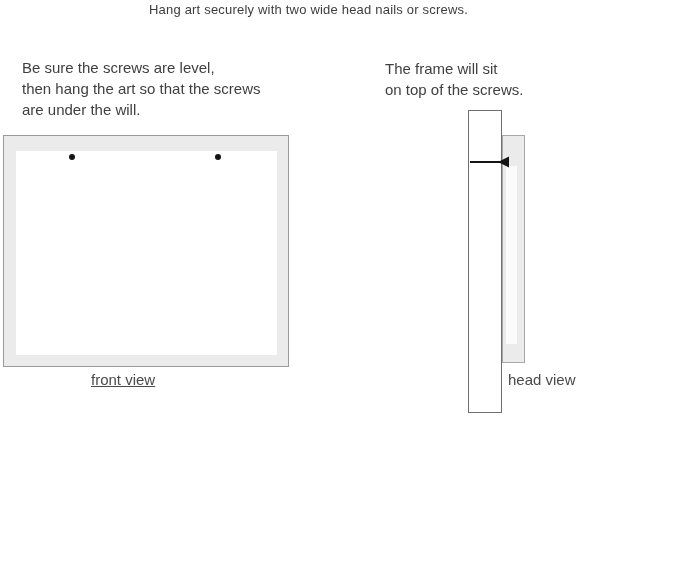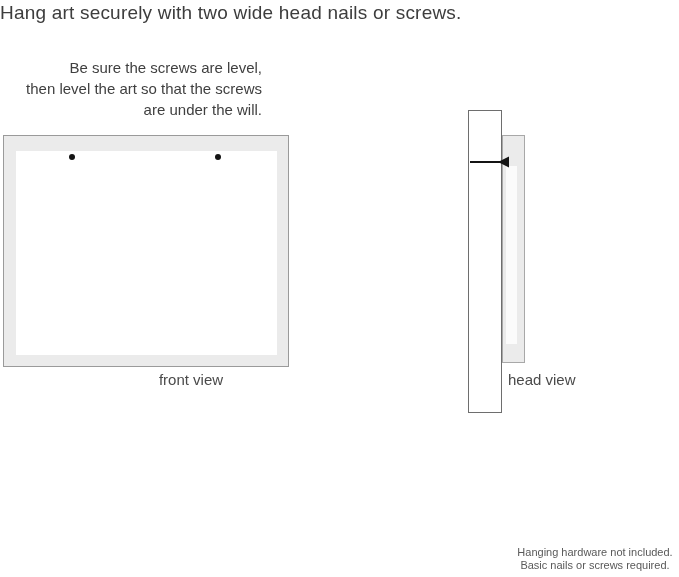--- a/index.html
+++ b/index.html
@@ -6,25 +6,25 @@
   .canvas{
     position:relative;
     width:679px;height:577px;
     background:#ffffff;
     font-family:"Liberation Sans","DejaVu Sans",sans-serif;
     color:#3d3d3d;
     overflow:hidden;
   }
   .title{
     position:absolute;top:2px;left:0;width:617px;
-    margin:0;
-    font-size:19px;font-weight:300;letter-spacing:.2px;color:#3d3d3d;
+    margin:0;text-align:center;
+    font-size:13px;font-weight:300;letter-spacing:.2px;color:#3d3d3d;
   }
   .instr{
-    position:absolute;text-align:right;
+    position:absolute;text-align:left;
     font-size:15px;font-weight:300;line-height:21px;color:#3f3f3f;
   }
   .instr.left{top:57px;left:22px;width:240px;}
   .instr.right{top:58px;left:385px;width:200px;}
 
   
   .front-outer{
     position:absolute;left:3px;top:135px;width:286px;height:232px;
     background:#ebebeb;border:1px solid #9a9a9a;box-sizing:border-box;
   }
@@ -34,21 +34,21 @@
   }
   .dot{
     position:absolute;width:6px;height:6px;border-radius:50%;
     background:#141414;
   }
   .dot1{left:65px;top:18px;}
   .dot2{left:211px;top:18px;}
   .view-label{
     position:absolute;font-size:15px;font-weight:300;color:#4a4a4a;
   }
-  .front-label{top:371px;left:91px;width:200px;text-align:center;}
+  .front-label{top:371px;left:91px;width:200px;text-align:left;text-decoration:underline;}
   .side-label{top:371px;left:508px;}
 
   
   .side-frame{
     position:absolute;left:502px;top:135px;width:23px;height:228px;
     background:#ebebeb;border:1px solid #a8a8a8;box-sizing:border-box;
   }
   .side-frame-inner{
     position:absolute;left:3px;top:30px;width:11px;height:178px;
     background:#fbfbfb;
@@ -69,40 +69,40 @@
 </style>
 </head>
 <body>
 
 <div class="canvas">
 
   <h1 class="title">Hang art securely with two wide head nails or screws.</h1>
 
   <div class="instr left">
     <div>Be sure the screws are level,</div>
-    <div>then level the art so that the screws</div>
+    <div>then hang the art so that the screws</div>
     <div>are under the will.</div>
   </div>
 
+  <div class="instr right">
+    <div>The frame will sit</div>
+    <div>on top of the screws.</div>
+  </div>
 
   <div class="front-outer">
     <div class="front-inner"></div>
     <span class="dot dot1"></span>
     <span class="dot dot2"></span>
   </div>
   <div class="view-label front-label">front view</div>
 
   <div class="side-frame">
     <div class="side-frame-inner"></div>
   </div>
   <div class="wall"></div>
   <svg class="nail" width="50" height="20" viewBox="0 0 50 20" aria-hidden="true">
     <line x1="5" y1="10" x2="44" y2="10" stroke="#141414" stroke-width="2"></line>
     <polygon points="33,10 44,4.5 44,15.5" fill="#141414"></polygon>
   </svg>
   <div class="view-label side-label">head view</div>
 
-  <div class="footer">
-    <div>Hanging hardware not included.</div>
-    <div>Basic nails or screws required.</div>
-  </div>
 
 </div>
 
 </body></html>

